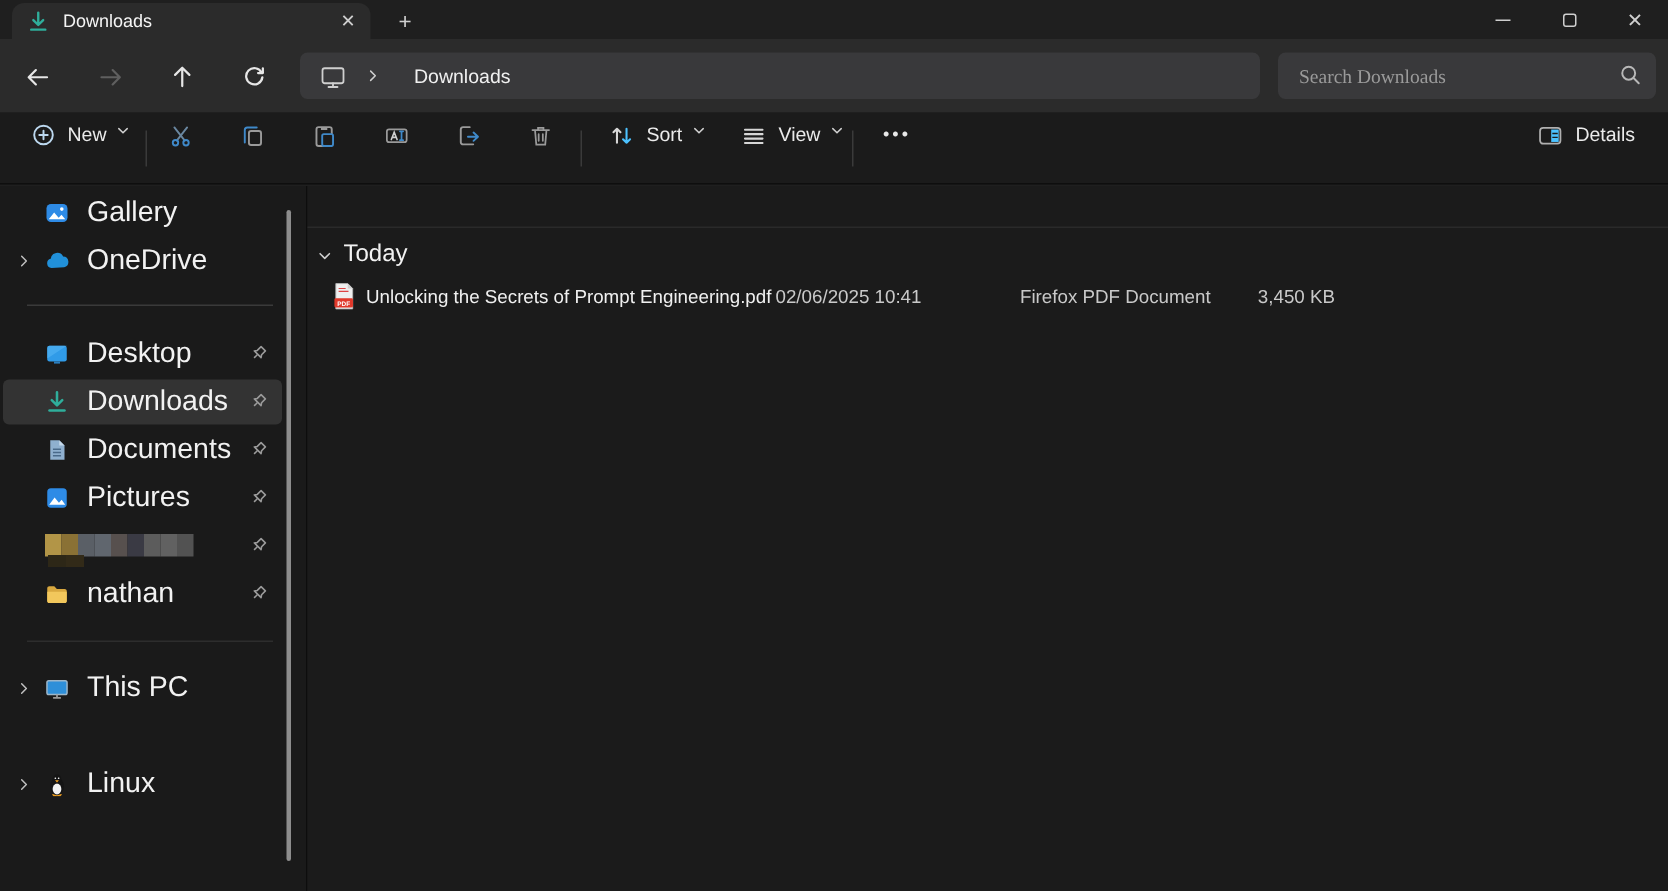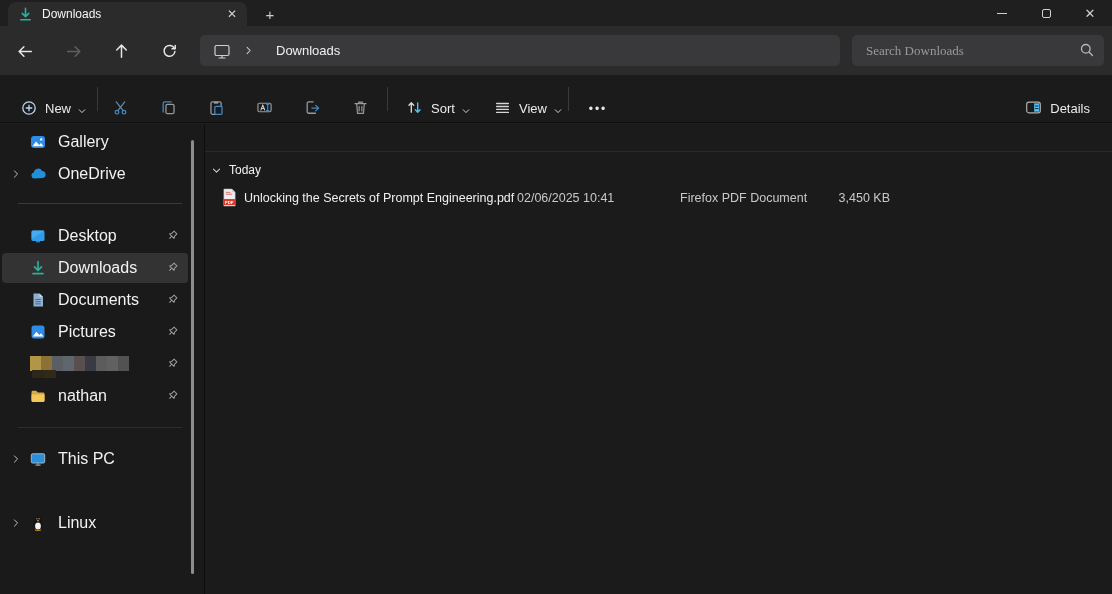--- a/index.html
+++ b/index.html
@@ -56,56 +56,56 @@
   .search-bar input::placeholder { color:#9a9a9a; }
   .search-icon-box { position:absolute; right:9px; top:7px; }
 
   
   .toolbar {
     position:absolute; top:75px; left:0; right:0; height:48px;
     background:#1b1b1b; border-bottom:1px solid #0e0e0e;
   }
   .tb-btn {
     position:absolute; top:7px; height:34px; border-radius:5px;
-    display:flex; align-items:flex-end; justify-content:center; gap:8px;
+    display:flex; align-items:flex-start; justify-content:center; gap:8px;
     color:#ebebeb; font-size:13px;
   }
   .tb-icon-btn { width:36px; }
   .tb-divider { position:absolute; top:12px; width:1px; height:24px; background:#3a3a3a; }
   .tb-more { letter-spacing:2px; font-size:12px; color:#e8e8e8; }
   .caret { margin-left:-2px; }
 
   
   .sidebar { position:absolute; top:124px; bottom:0; left:0; width:204px; background:#1a1a1a; }
   .sb-vline { position:absolute; top:124px; bottom:0; left:204px; width:1px; background:#0d0d0d; }
   .sb-scrollbar { position:absolute; left:191px; top:16px; width:3px; height:434px; background:#8d8d8d; border-radius:2px; }
   .sb-row {
     position:absolute; left:2px; width:186px; height:30px; border-radius:4px;
     display:flex; align-items:center;
   }
   .sb-row.selected { background:#333333; }
   .sb-chevron { width:28px; display:flex; justify-content:center; }
   .sb-icon { width:16px; height:16px; margin-right:12px; }
-  .sb-label { font-size:16px; color:#f2f2f2; white-space:nowrap; }
+  .sb-label { font-size:19px; color:#f2f2f2; white-space:nowrap; }
   .sb-pin { position:absolute; right:9px; top:8px; }
   .sb-divider { position:absolute; left:18px; width:164px; height:1px; background:#3a3a3a; }
   .redacted-strip { display:flex; height:15px; margin-top:-2px; }
   .redacted-strip span { width:11px; height:15px; display:block; }
   .redacted-sub { position:absolute; left:30px; top:21px; display:flex; }
   .redacted-sub span { width:12px; height:8px; display:block; }
 
   .main { position:absolute; top:124px; bottom:0; left:205px; right:0; background:#1b1b1b; }
   .header-row { position:absolute; top:0; left:0; right:0; height:27px; }
   .col-h { position:absolute; top:7px; font-size:12.5px; color:#bdbdbd; white-space:nowrap; }
   .col-div { position:absolute; top:3px; width:1px; height:21px; background:#3d3d3d; }
   .sort-caret { position:absolute; top:0px; left:384px; }
   .header-underline { position:absolute; top:27px; left:0; right:0; height:1px; background:#2a2a2a; }
   .group-row { position:absolute; top:33px; left:0; height:26px; display:flex; align-items:center; }
   .group-chevron { margin-left:6px; }
-  .group-label { font-size:12px; color:#f2f2f2; margin-left:7px; }
+  .group-label { font-size:16px; color:#f2f2f2; margin-left:7px; }
   .file-row { position:absolute; top:61px; left:0; right:0; height:26px; }
   .file-icon { position:absolute; left:17px; top:3px; }
   .cell { position:absolute; top:6px; font-size:12.5px; white-space:nowrap; }
   .cell-name { left:39px; color:#f0f0f0; }
   .cell-date { left:312px; color:#c9c9c9; }
   .cell-type { left:475px; color:#c9c9c9; }
   .cell-size { left:601px; width:84px; text-align:right; color:#c9c9c9; }
 </style>
 </head>
 <body>

